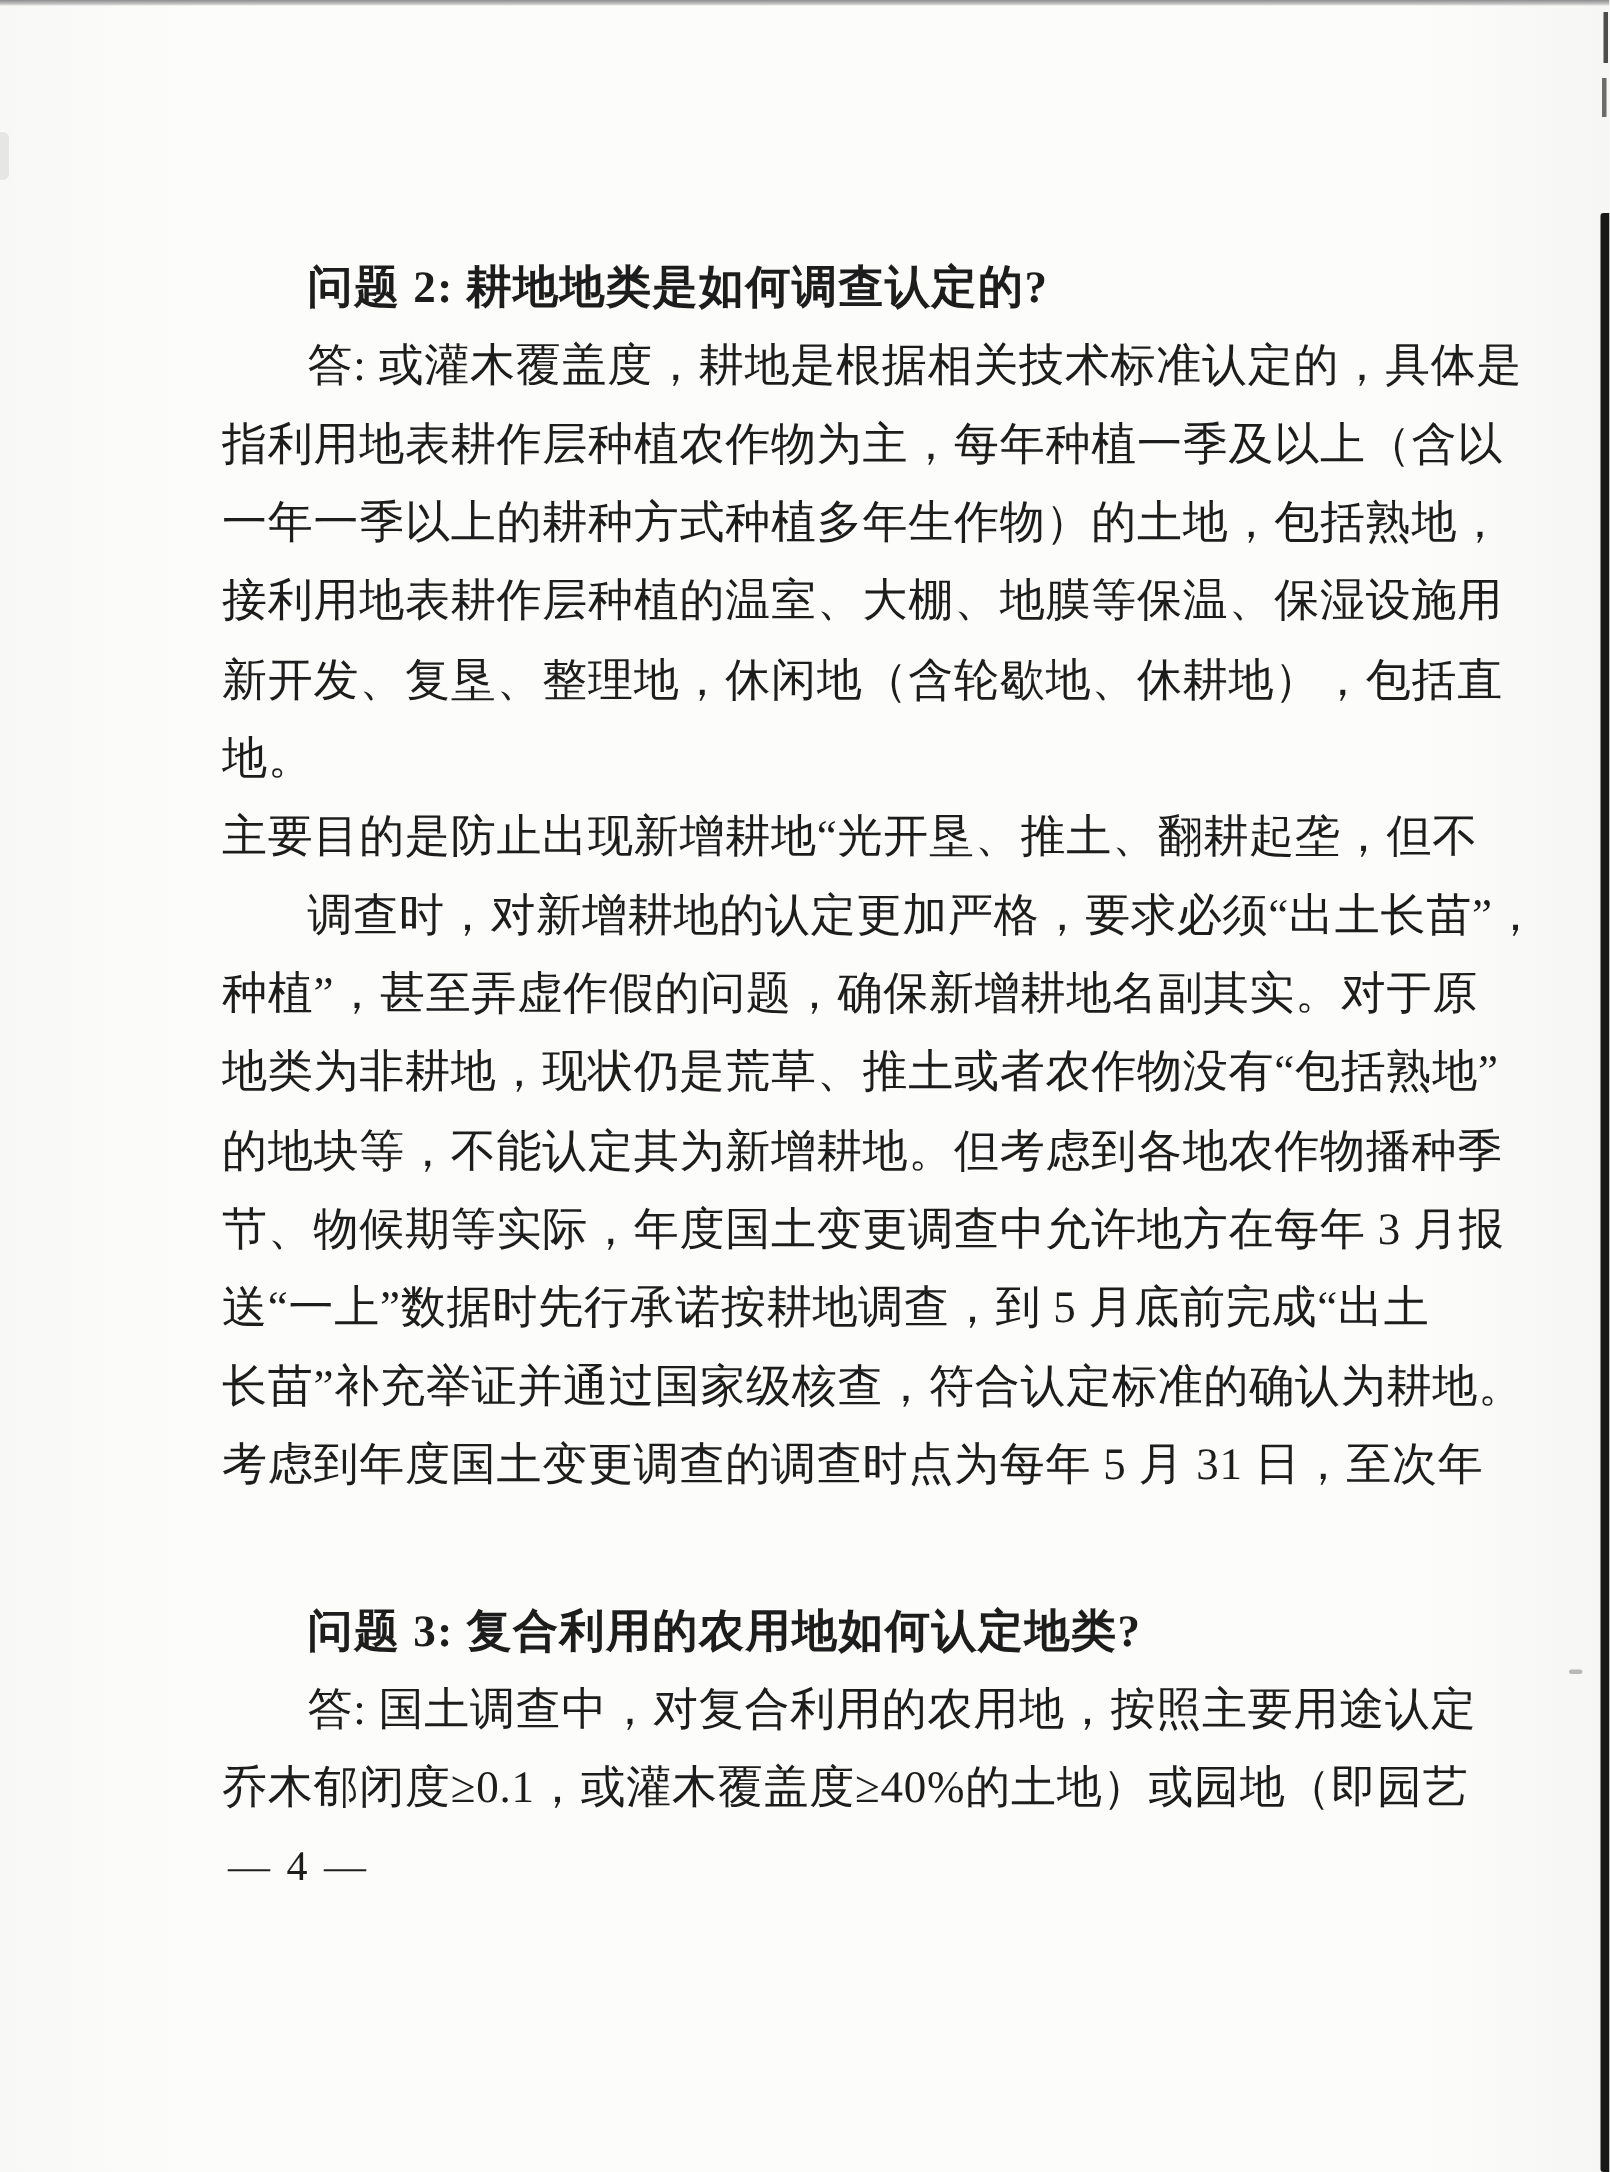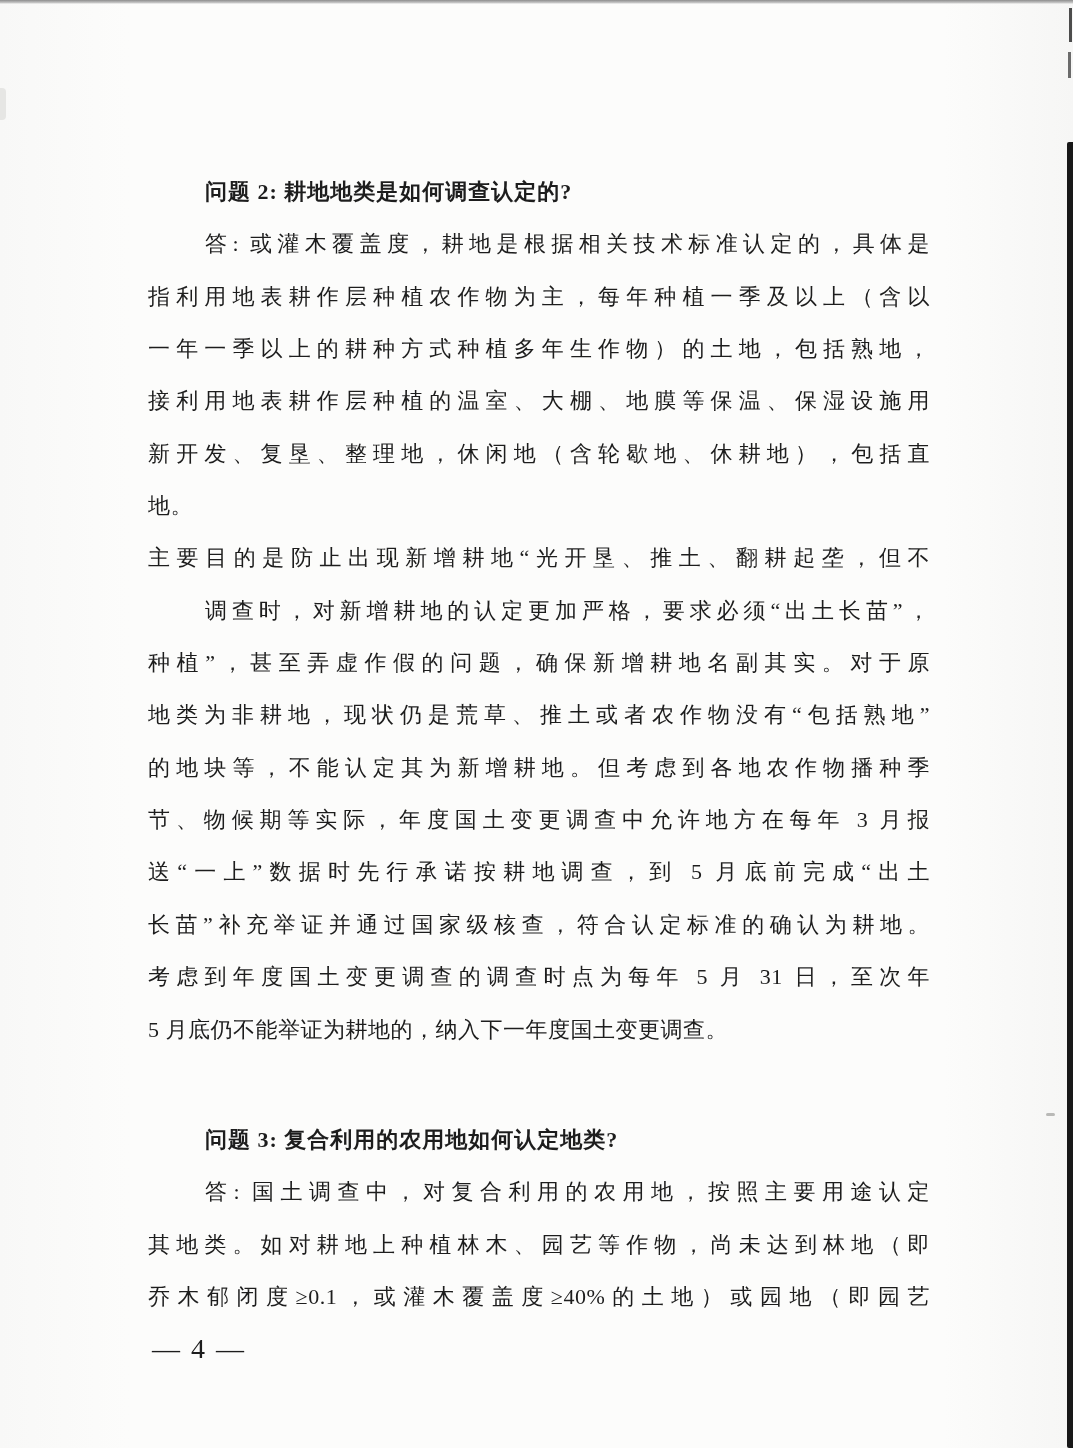--- a/index.html
+++ b/index.html
@@ -64,21 +64,21 @@
   
   .content {
     position: absolute;
     left: 148px;
     top: 166px;
     width: 782px;
   }
   .line {
     height: 52.35px;
     line-height: 52.35px;
-    font-size: 22px;
+    font-size: 30px;
     text-align: justify;
     text-align-last: justify;
     white-space: nowrap;
     letter-spacing: 0.5px;
   }
   .line.indent {
     padding-left: 57px;
   }
   .line.shortline {
     text-align-last: left;
@@ -125,25 +125,23 @@
 
   <div class="line">主要目的是防止出现新增耕地“光开垦、推土、翻耕起垄，但不</div>
   <div class="line indent">调查时，对新增耕地的认定更加严格，要求必须“出土长苗”，</div>
   <div class="line">种植”，甚至弄虚作假的问题，确保新增耕地名副其实。对于原</div>
   <div class="line">地类为非耕地，现状仍是荒草、推土或者农作物没有“包括熟地”</div>
   <div class="line">的地块等，不能认定其为新增耕地。但考虑到各地农作物播种季</div>
   <div class="line">节、物候期等实际，年度国土变更调查中允许地方在每年 3 月报</div>
   <div class="line">送“一上”数据时先行承诺按耕地调查，到 5 月底前完成“出土</div>
   <div class="line">长苗”补充举证并通过国家级核查，符合认定标准的确认为耕地。</div>
   <div class="line">考虑到年度国土变更调查的调查时点为每年 5 月 31 日，至次年</div>
-  <div class="line shortline">5 月底仍不能举证为耕地的，纳入下一年度国土变更调查。</div>
 
   <div class="section-gap"></div>
 
   <div class="line head">问题 3: 复合利用的农用地如何认定地类?</div>
 
   <div class="line indent">答: 国土调查中，对复合利用的农用地，按照主要用途认定</div>
-  <div class="line">其地类。如对耕地上种植林木、园艺等作物，尚未达到林地（即</div>
   <div class="line">乔木郁闭度≥0.1，或灌木覆盖度≥40%的土地）或园地（即园艺</div>
 
   <div class="footer-line">— 4 —</div>
 
 </div>
 
 </body></html>

